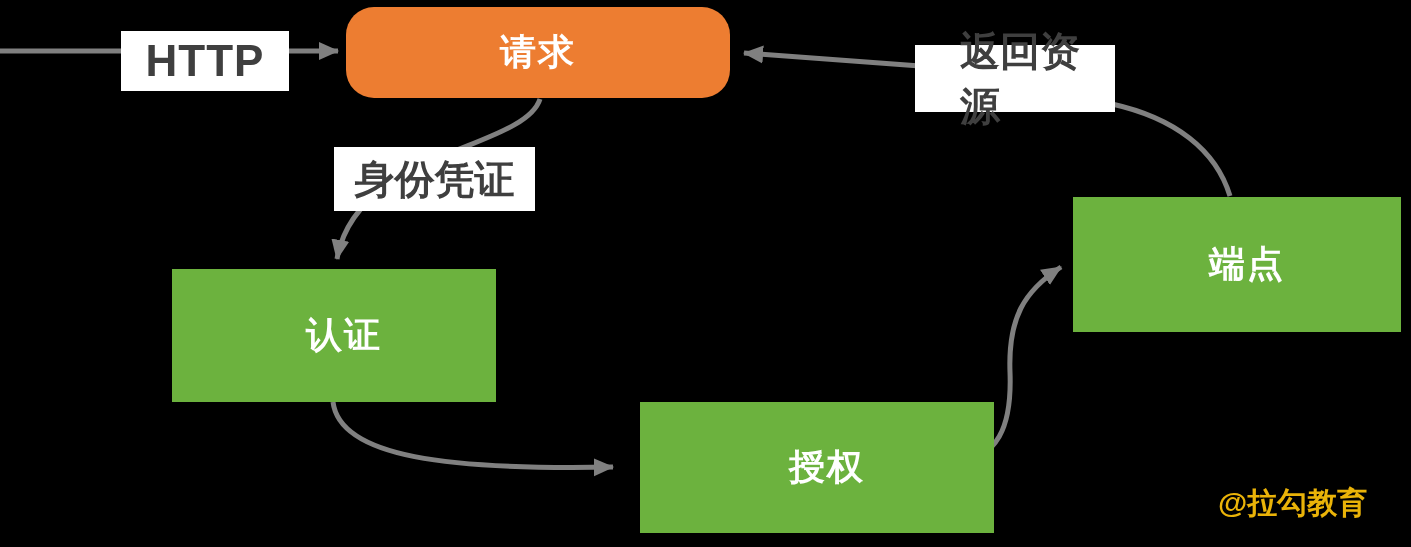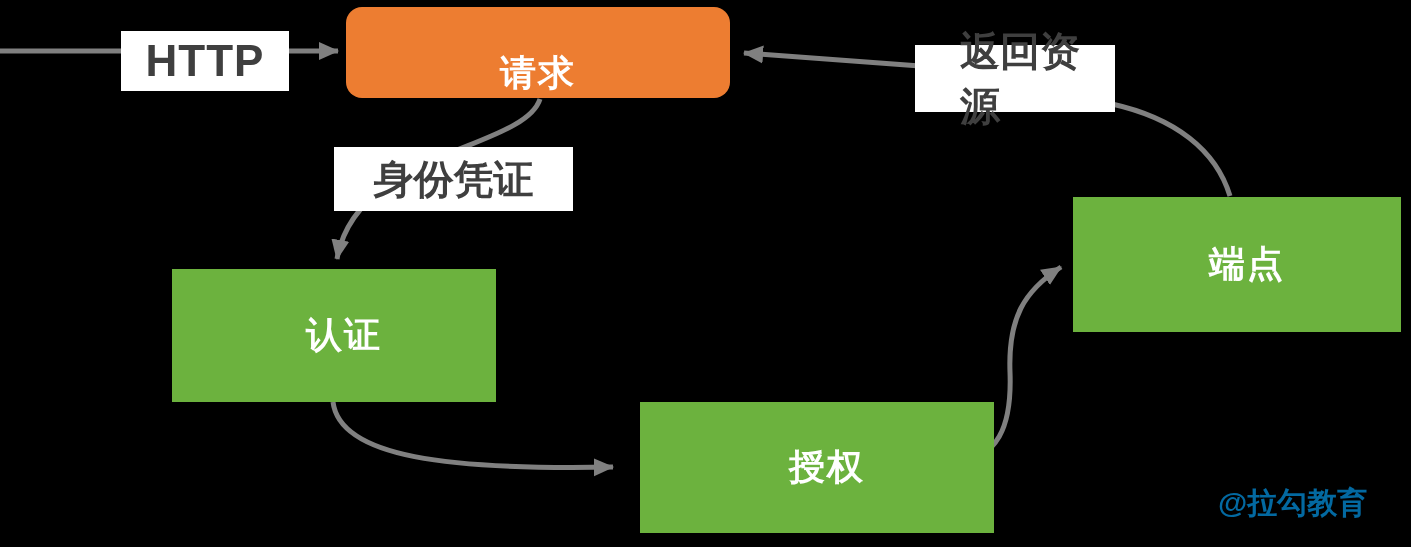--- a/index.html
+++ b/index.html
@@ -32,44 +32,43 @@
     align-items: center;
     justify-content: center;
     color: var(--node_text);
     font-weight: bold;
     font-size: 36px;
     letter-spacing: 2px;
   }
   .node-request {
     left: 346px; top: 7px; width: 384px; height: 91px;
     background: var(--request_fill);
-    border-radius: 16px;
-    align-items: flex-end;
+    border-radius: 28px;
   }
   .node-green { background: var(--node_fill); padding-left: 20px; }
   .node-auth     { left: 172px;  top: 269px; width: 324px; height: 133px; }
   .node-authz    { left: 640px;  top: 402px; width: 354px; height: 131px; }
   .node-endpoint { left: 1073px; top: 197px; width: 328px; height: 135px; }
   .edge-label {
     position: absolute;
     display: flex;
     align-items: center;
     justify-content: center;
     background: var(--label_bg);
     color: var(--label_text);
     font-weight: bold;
     font-size: 40px;
   }
   .label-http       { left: 121px; top: 13px;  width: 168px; height: 60px; font-size: 44px; letter-spacing: 1px; margin-top: 18px; }
-  .label-credential { left: 334px; top: 147px; width: 239px; height: 64px; }
+  .label-credential { left: 334px; top: 147px; width: 201px; height: 64px; }
   .label-return     { left: 915px; top: 45px;  width: 200px; height: 67px; padding-left: 45px; }
   .watermark {
     position: absolute;
     left: 1218px; top: 483px;
-    color: #0369a1;
+    color: #eab308;
     font-weight: bold;
     font-size: 30px;
   }
 </style>
 </head>
 <body>
 
 <div class="canvas">
 
   <svg class="edges-svg" viewBox="0 0 1411 547" xmlns="http://www.w3.org/2000/svg">

